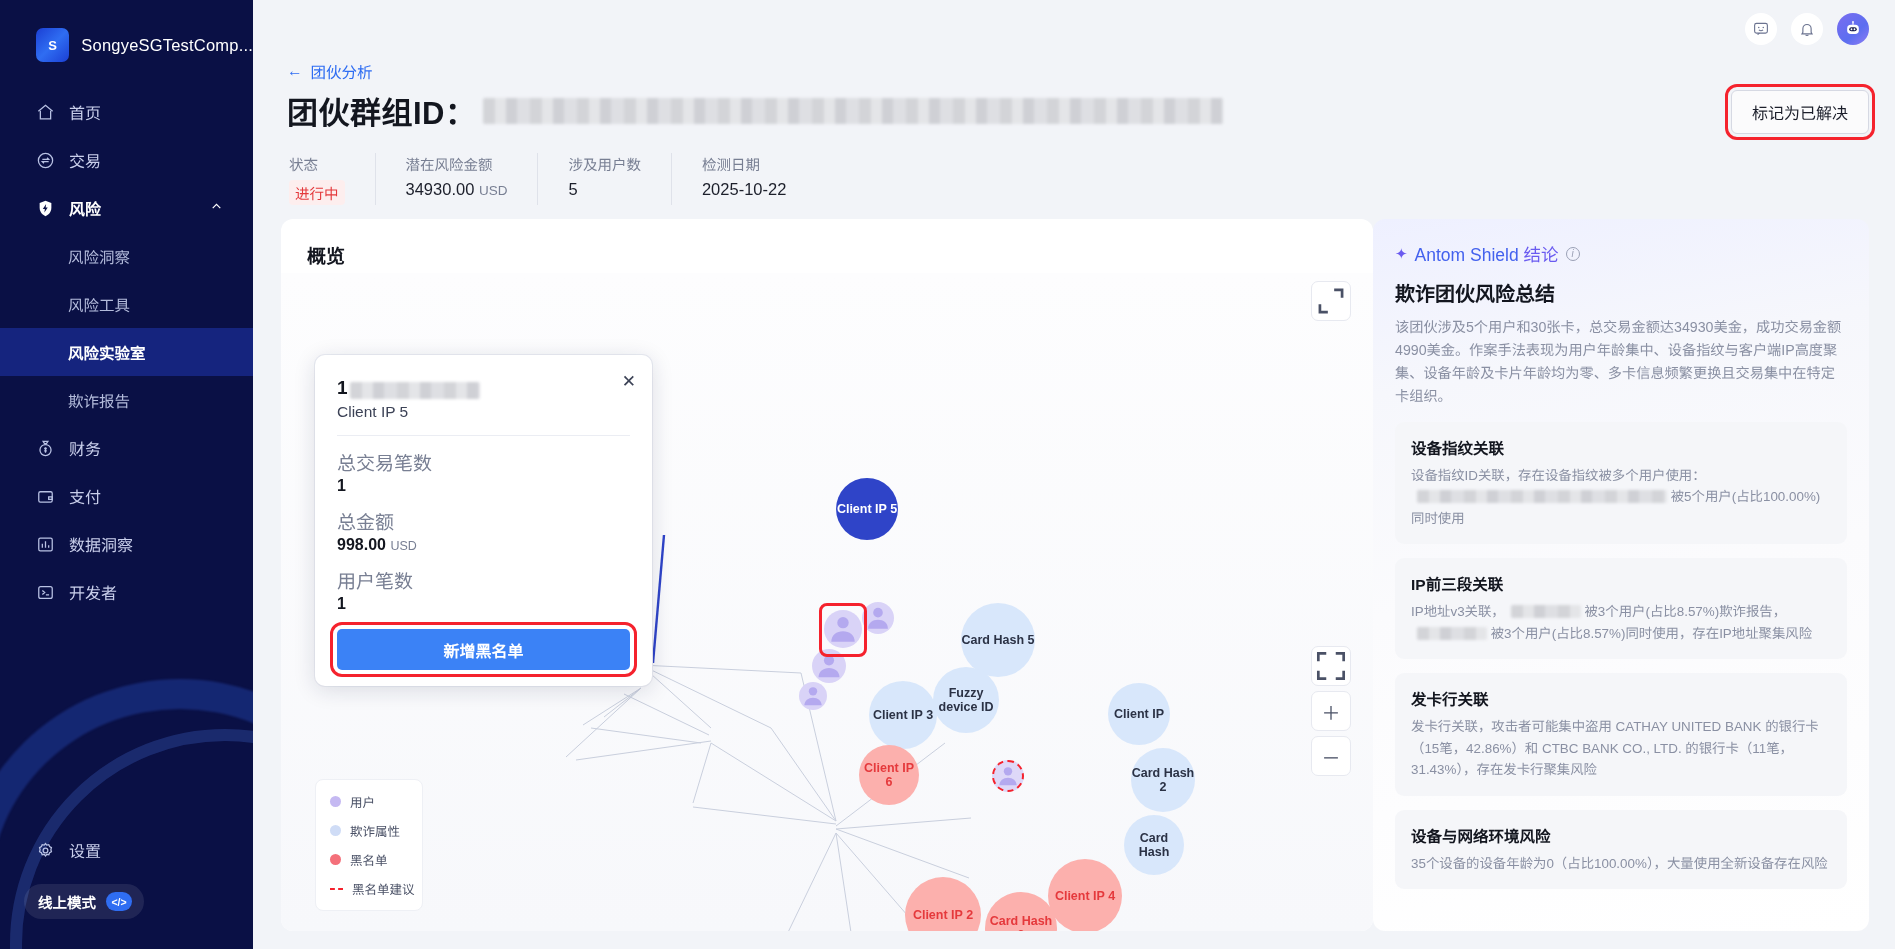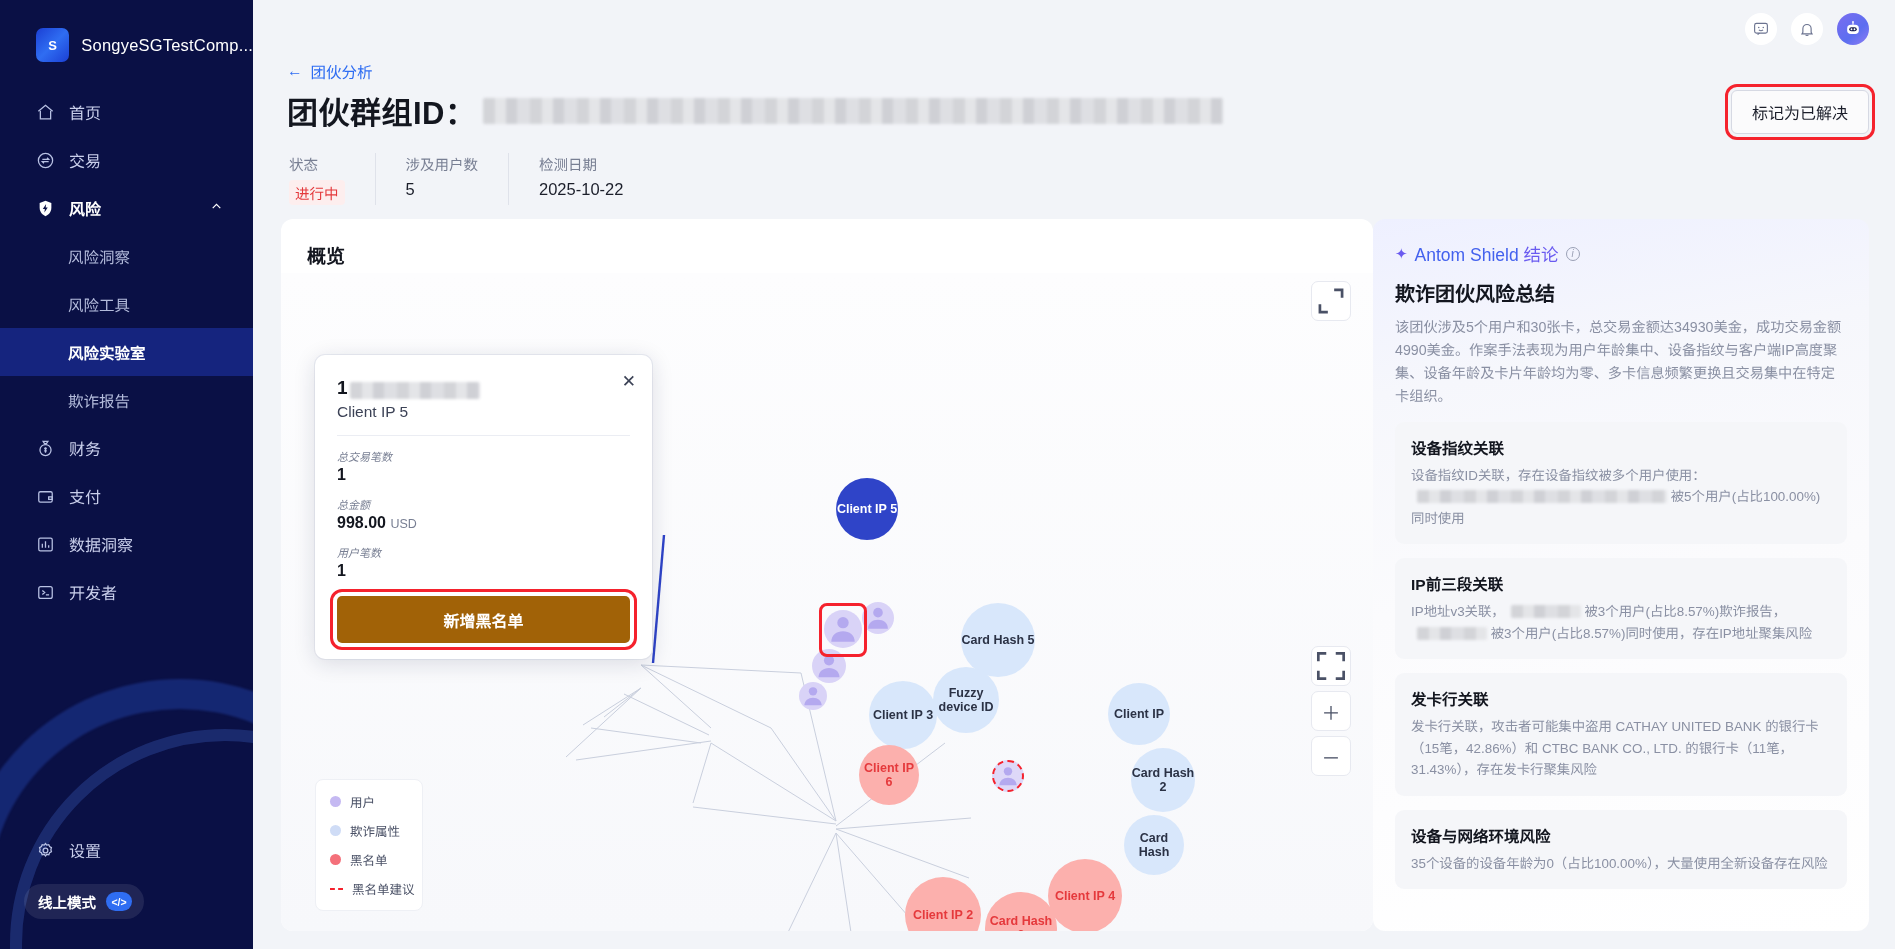--- a/index.html
+++ b/index.html
@@ -162,25 +162,25 @@
     position: absolute; left: 34px; top: 82px; width: 337px;
     background: #fff; border-radius: 10px;
     box-shadow: 0 4px 22px rgba(20,28,64,0.14), 0 0 0 1px #eceef4;
     padding: 22px 22px 16px 22px; z-index: 20;
   }
   .dc-close { position: absolute; right: 16px; top: 16px; cursor: pointer; color: #3c4256; font-size: 17px; }
   .dc-id { font-size: 19px; font-weight: 700; color: #13161f; display: flex; align-items: flex-end; }
   .dc-id .redacted { height: 17px; margin-left: 2px; }
   .dc-sub { font-size: 15.5px; color: #3c4256; margin-top: 4px; }
   .dc-hr { height: 1px; background: #ebedf3; margin: 14px 0 12px; }
-  .dc-k { font-size: 11px; color: #787f93; margin-top: 12px; font-style: italic; }
+  .dc-k { font-size: 19px; color: #787f93; margin-top: 12px; }
   .dc-v { font-size: 16px; font-weight: 700; color: #13161f; margin-top: 2px; }
   .dc-v .unit { font-size: 12.5px; color: #787f93; font-weight: 400; }
   .dc-btn {
-    margin-top: 16px; width: 100%; height: 47px; background: #a16207;
+    margin-top: 16px; width: 100%; height: 41px; background: #3b82f6;
     color: #fff; border: none; border-radius: 5px; font-size: 16px; font-weight: 700;
     cursor: pointer; outline: 3px solid #f5222d; outline-offset: 4px;
   }
 
   
   .g-ctl {
     position: absolute; right: 22px; width: 40px; height: 40px;
     background: #fff; border: 1px solid #e7e9f0; border-radius: 7px;
     display: flex; align-items: center; justify-content: center;
     cursor: pointer; color: #4a5166; font-size: 19px; z-index: 12;
@@ -384,20 +384,27 @@
         <span class="page-title">团伙群组ID：</span>
         <span class="redacted" style="width:740px;"></span>
       </div>
 
       <button class="resolve-btn">标记为已解决</button>
 
       <div class="stats">
         <div class="stat">
           <div class="stat-label">状态</div>
           <div class="stat-value status">进行中</div>
+        </div>
+        <div class="stat">
+          <div class="stat-label">潜在风险金额</div>
+          <div class="stat-value">
+            <span>34930.00</span>
+            <span class="unit">USD</span>
+          </div>
         </div>
         <div class="stat">
           <div class="stat-label">涉及用户数</div>
           <div class="stat-value">5</div>
         </div>
         <div class="stat">
           <div class="stat-label">检测日期</div>
           <div class="stat-value">2025-10-22</div>
         </div>
       </div>

